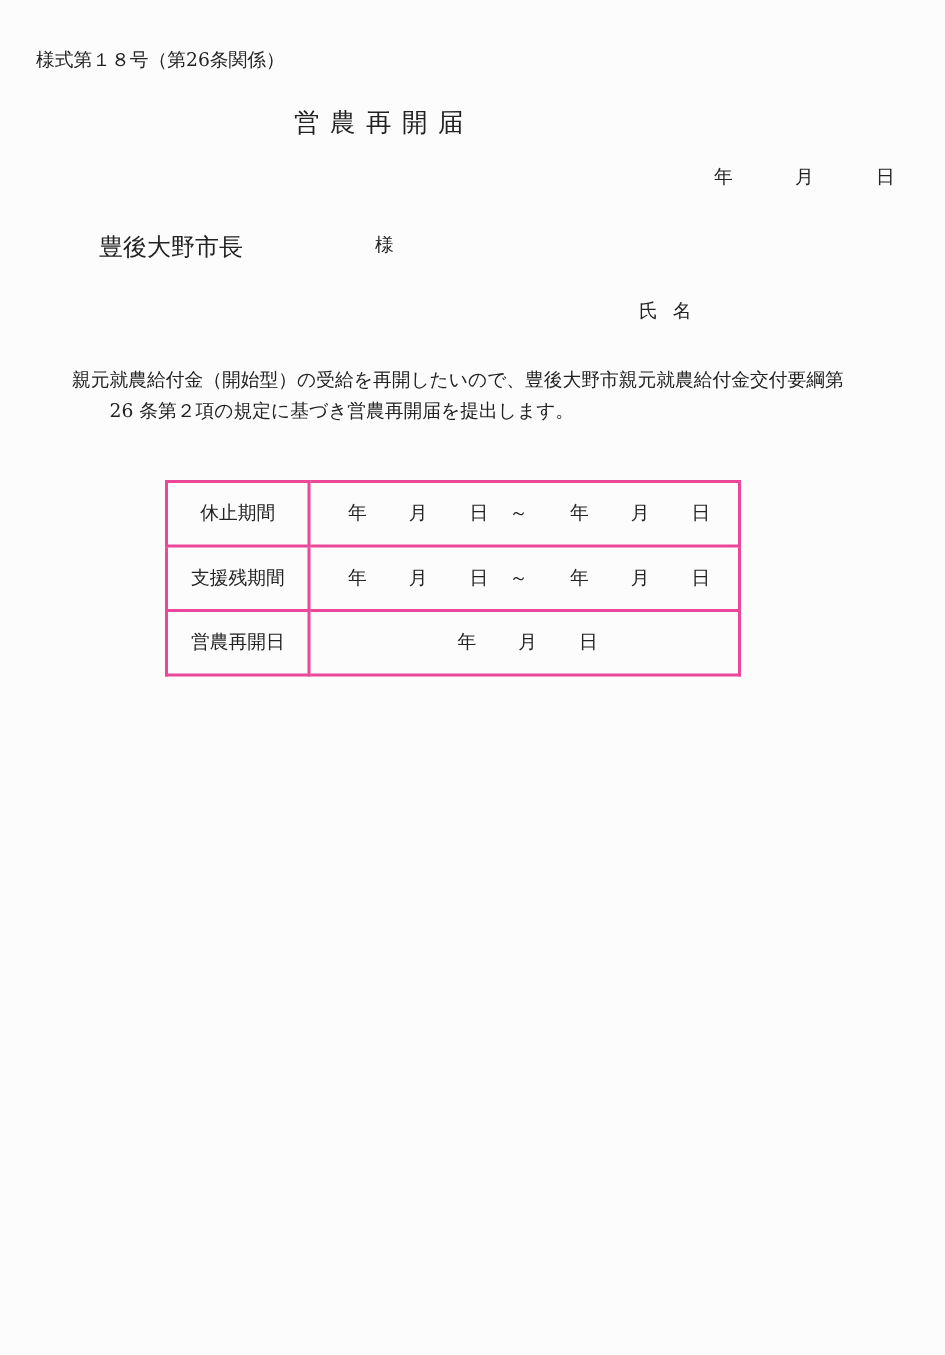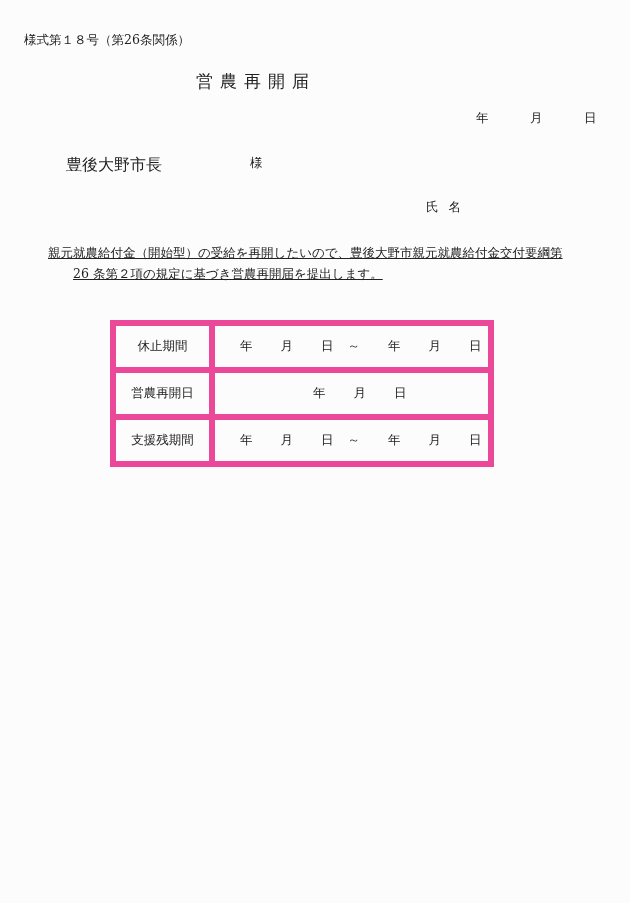--- a/index.html
+++ b/index.html
@@ -42,33 +42,32 @@
       left: 426px; top: 199px;
       font-size: 12.5px;
       letter-spacing: 10px;
     }
     .body-text {
       left: 34px; top: 242px;
       width: 580px;
       font-size: 12.5px;
       line-height: 21px;
       white-space: normal;
-      text-decoration: underline;
     }
     .body-text .line1 { display: block; padding-left: 14px; }
     .body-text .line2 { display: block; margin-left: 39px; }
     table.info {
       position: absolute;
       left: 110px; top: 320px;
       width: 384px;
       border-collapse: collapse;
       font-size: 12.5px;
     }
     table.info td {
-      border: 6px solid #ec4899;
+      border: 2px solid #ec4899;
       height: 41px;
       padding: 0;
       text-align: center;
     }
     table.info td.label {
       width: 93px;
     }
     .dates {
       display: flex;
       align-items: center;
@@ -118,37 +117,37 @@
         <span class="m1">月</span>
         <span class="dd1">日</span>
         <span class="tilde">～</span>
         <span class="y2">年</span>
         <span class="m2">月</span>
         <span class="dd2">日</span>
       </div>
     </td>
   </tr>
   <tr>
-    <td class="label">営農再開日</td>
-    <td>
-      <div class="dates d-single">
-        <span class="y">年</span>
-        <span class="m">月</span>
-        <span class="dd">日</span>
-      </div>
-    </td>
-  </tr>
-  <tr>
     <td class="label">支援残期間</td>
     <td>
       <div class="dates d-range">
         <span class="y1">年</span>
         <span class="m1">月</span>
         <span class="dd1">日</span>
         <span class="tilde">～</span>
         <span class="y2">年</span>
         <span class="m2">月</span>
         <span class="dd2">日</span>
       </div>
     </td>
   </tr>
+  <tr>
+    <td class="label">営農再開日</td>
+    <td>
+      <div class="dates d-single">
+        <span class="y">年</span>
+        <span class="m">月</span>
+        <span class="dd">日</span>
+      </div>
+    </td>
+  </tr>
 </tbody>
   </table>
 
 </body></html>

